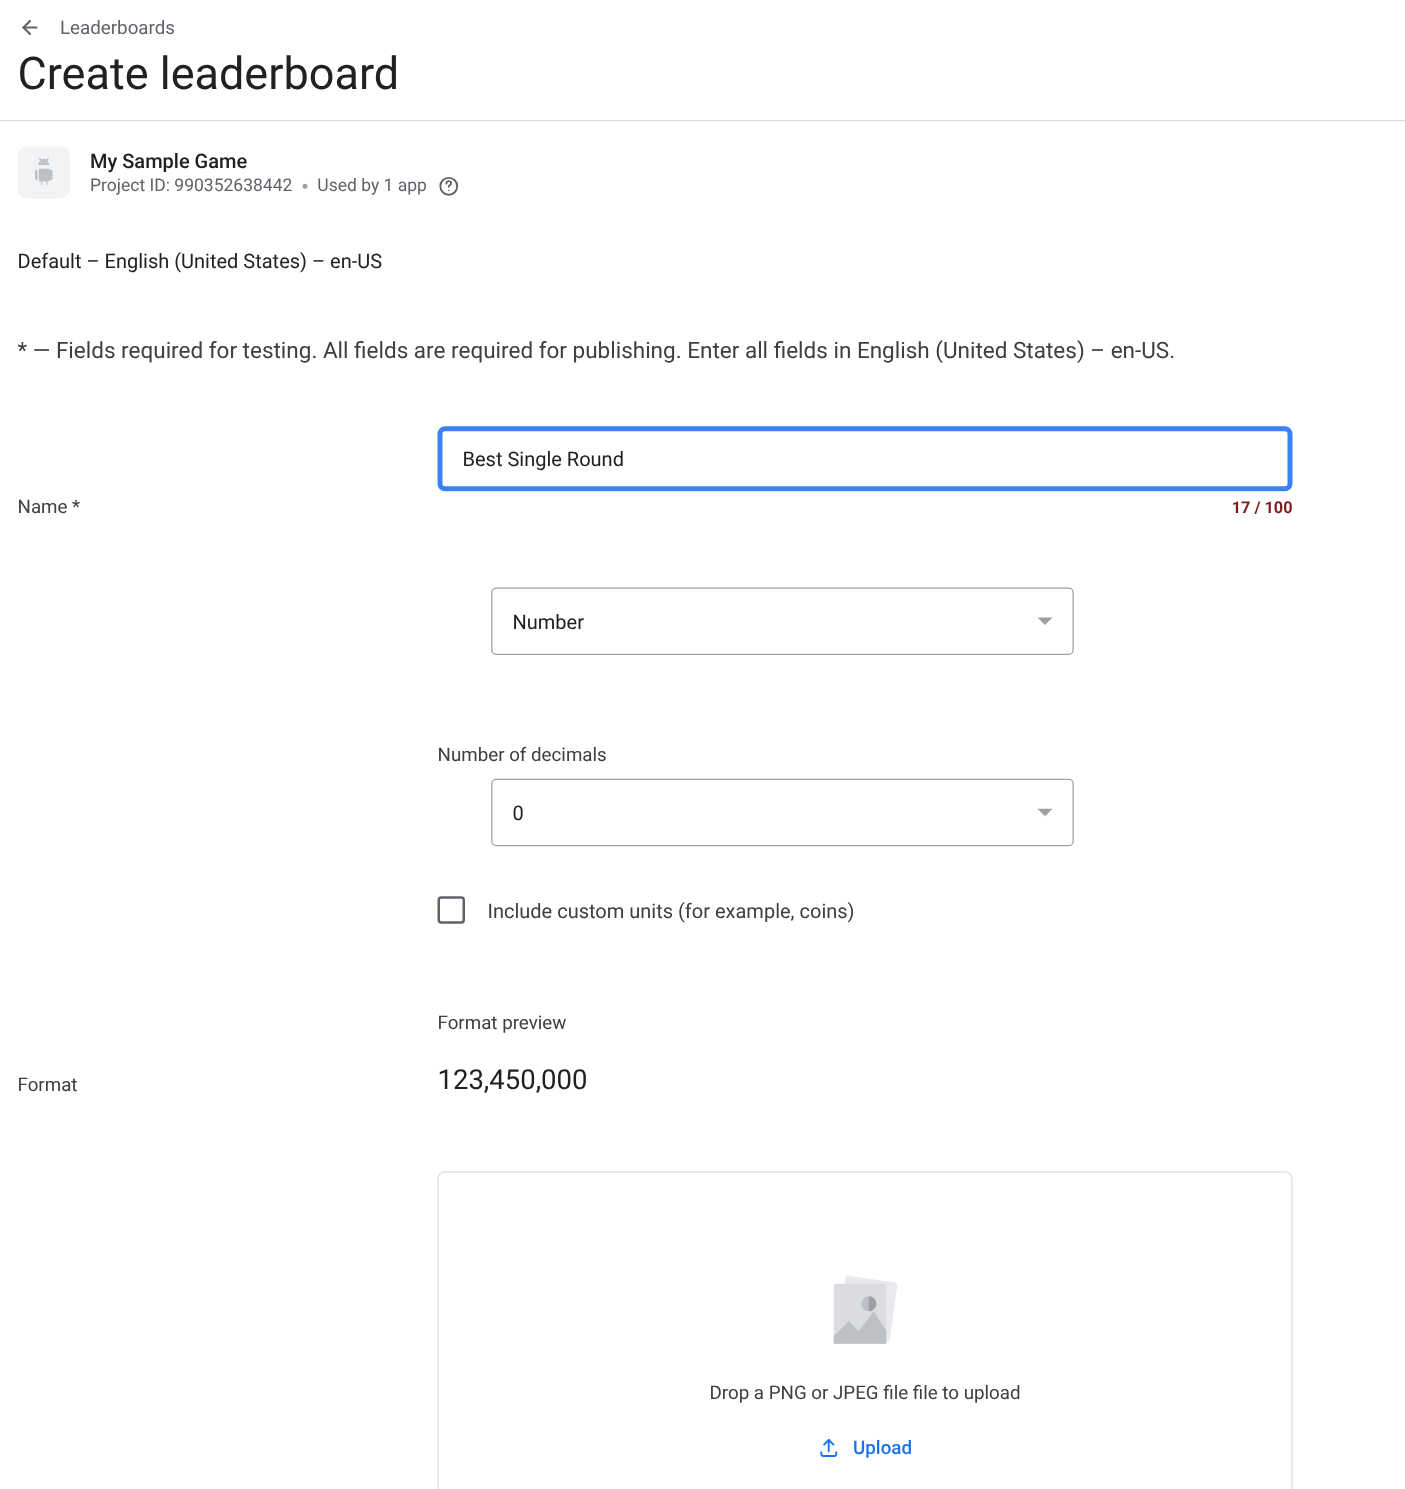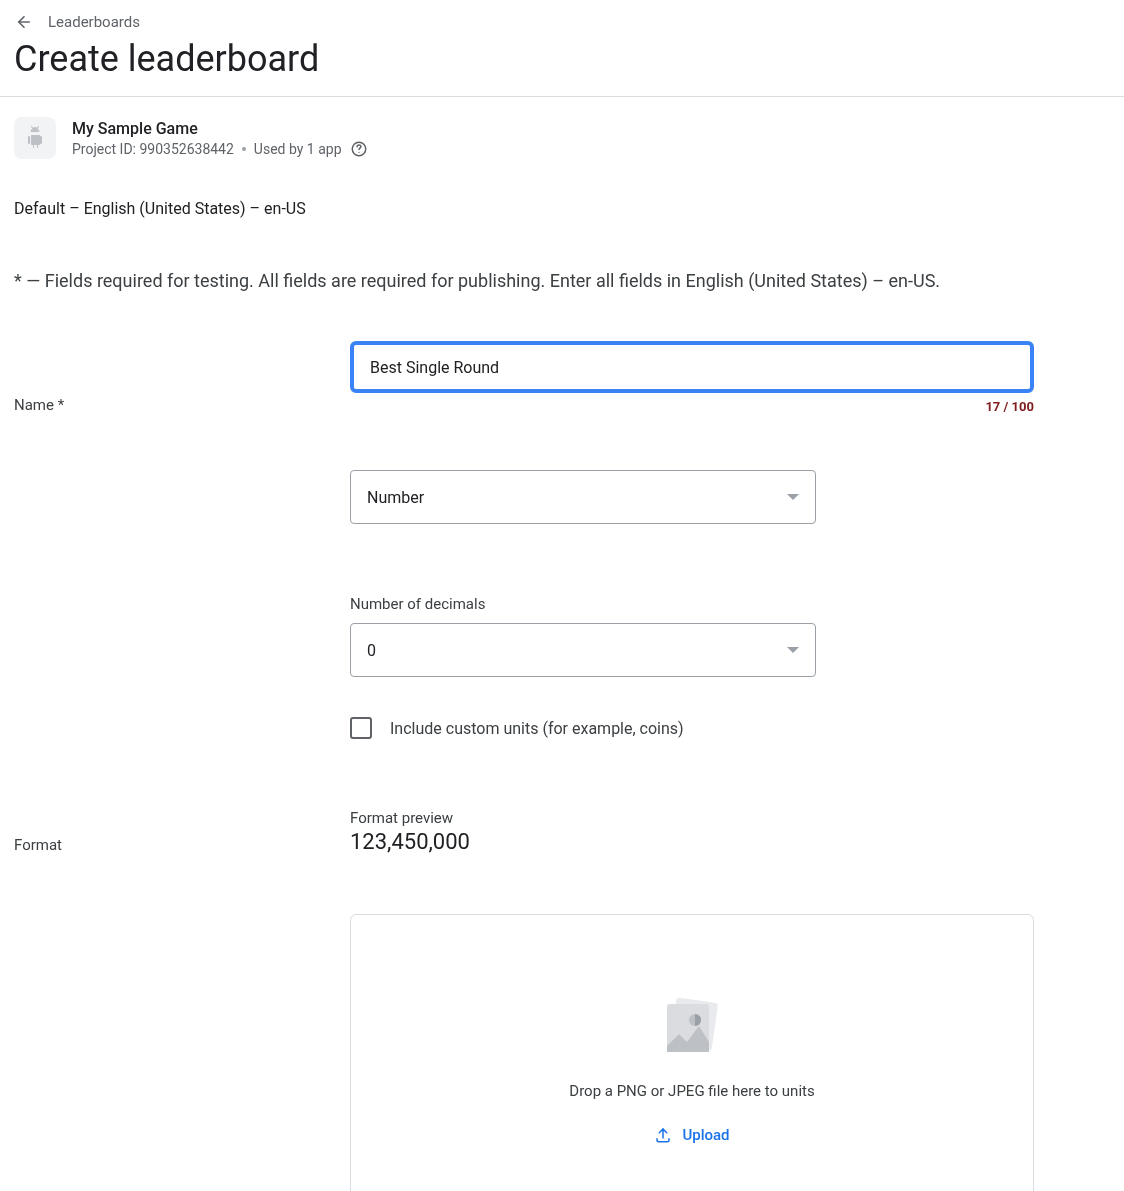--- a/index.html
+++ b/index.html
@@ -104,20 +104,21 @@
       border: 1px solid #9aa0a6;
       border-radius: 4px;
       padding: 0 16px;
       font-size: 16px;
       color: #202124;
       background: #fff;
       display: flex;
       align-items: center;
       justify-content: space-between;
       cursor: pointer;
+      margin-left: 43px;
     }
     .select .caret {
       width: 0; height: 0;
       border-left: 6px solid transparent;
       border-right: 6px solid transparent;
       border-top: 6px solid #9aa0a6;
     }
     .sub-label { font-size: 15px; color: #3c4043; margin: 71px 0 10px 0; }
 
     .checkbox-row {
@@ -130,21 +131,21 @@
     }
     .checkbox {
       width: 22px; height: 22px;
       border: 2px solid #5f6368;
       border-radius: 3px;
       background: #fff;
       cursor: pointer;
     }
 
     .preview-label { font-size: 15px; color: #3c4043; margin-top: 70px; }
-    .preview-value { font-size: 22px; color: #202124; margin-top: 2px; }
+    .preview-value { font-size: 22px; color: #202124; margin-top: 25px; }
 
     .icon-row { margin-top: 60px; }
     .upload-area {
       width: 684px;
       min-height: 300px;
       border: 1px solid #dadce0;
       border-radius: 6px;
       display: flex;
       flex-direction: column;
       align-items: center;
@@ -256,21 +257,21 @@
       <div class="upload-area">
         <div class="upload-illustration">
           <svg width="70" height="70" viewBox="0 0 70 70">
             <rect x="16" y="6" width="42" height="48" rx="3" fill="#e8eaed" transform="rotate(8 37 30)"></rect>
             <rect x="10" y="10" width="42" height="48" rx="3" fill="#dadce0"></rect>
             <path d="M10 52 L22 40 L30 48 L42 32 L52 48 L52 58 L10 58 Z" fill="#bdc1c6"></path>
             <circle cx="38" cy="26" r="6" fill="#bdc1c6"></circle>
             <path d="M38 20 a6 6 0 0 1 0 12 z" fill="#9aa0a6"></path>
           </svg>
         </div>
-        <div class="upload-hint">Drop a PNG or JPEG file here to units</div>
+        <div class="upload-hint">Drop a PNG or JPEG file file to upload</div>
         <div class="upload-btn">
           <span class="up-icon">
             <svg width="18" height="18" viewBox="0 0 24 24" fill="none" stroke="#1a73e8" stroke-width="2" stroke-linecap="round" stroke-linejoin="round">
                 <path d="M4 17v2a2 2 0 002 2h12a2 2 0 002-2v-2"></path>
                 <polyline points="7 9 12 4 17 9"></polyline>
                 <line x1="12" y1="4" x2="12" y2="16"></line>
               </svg>
           </span>
           <span>Upload</span>
         </div>

